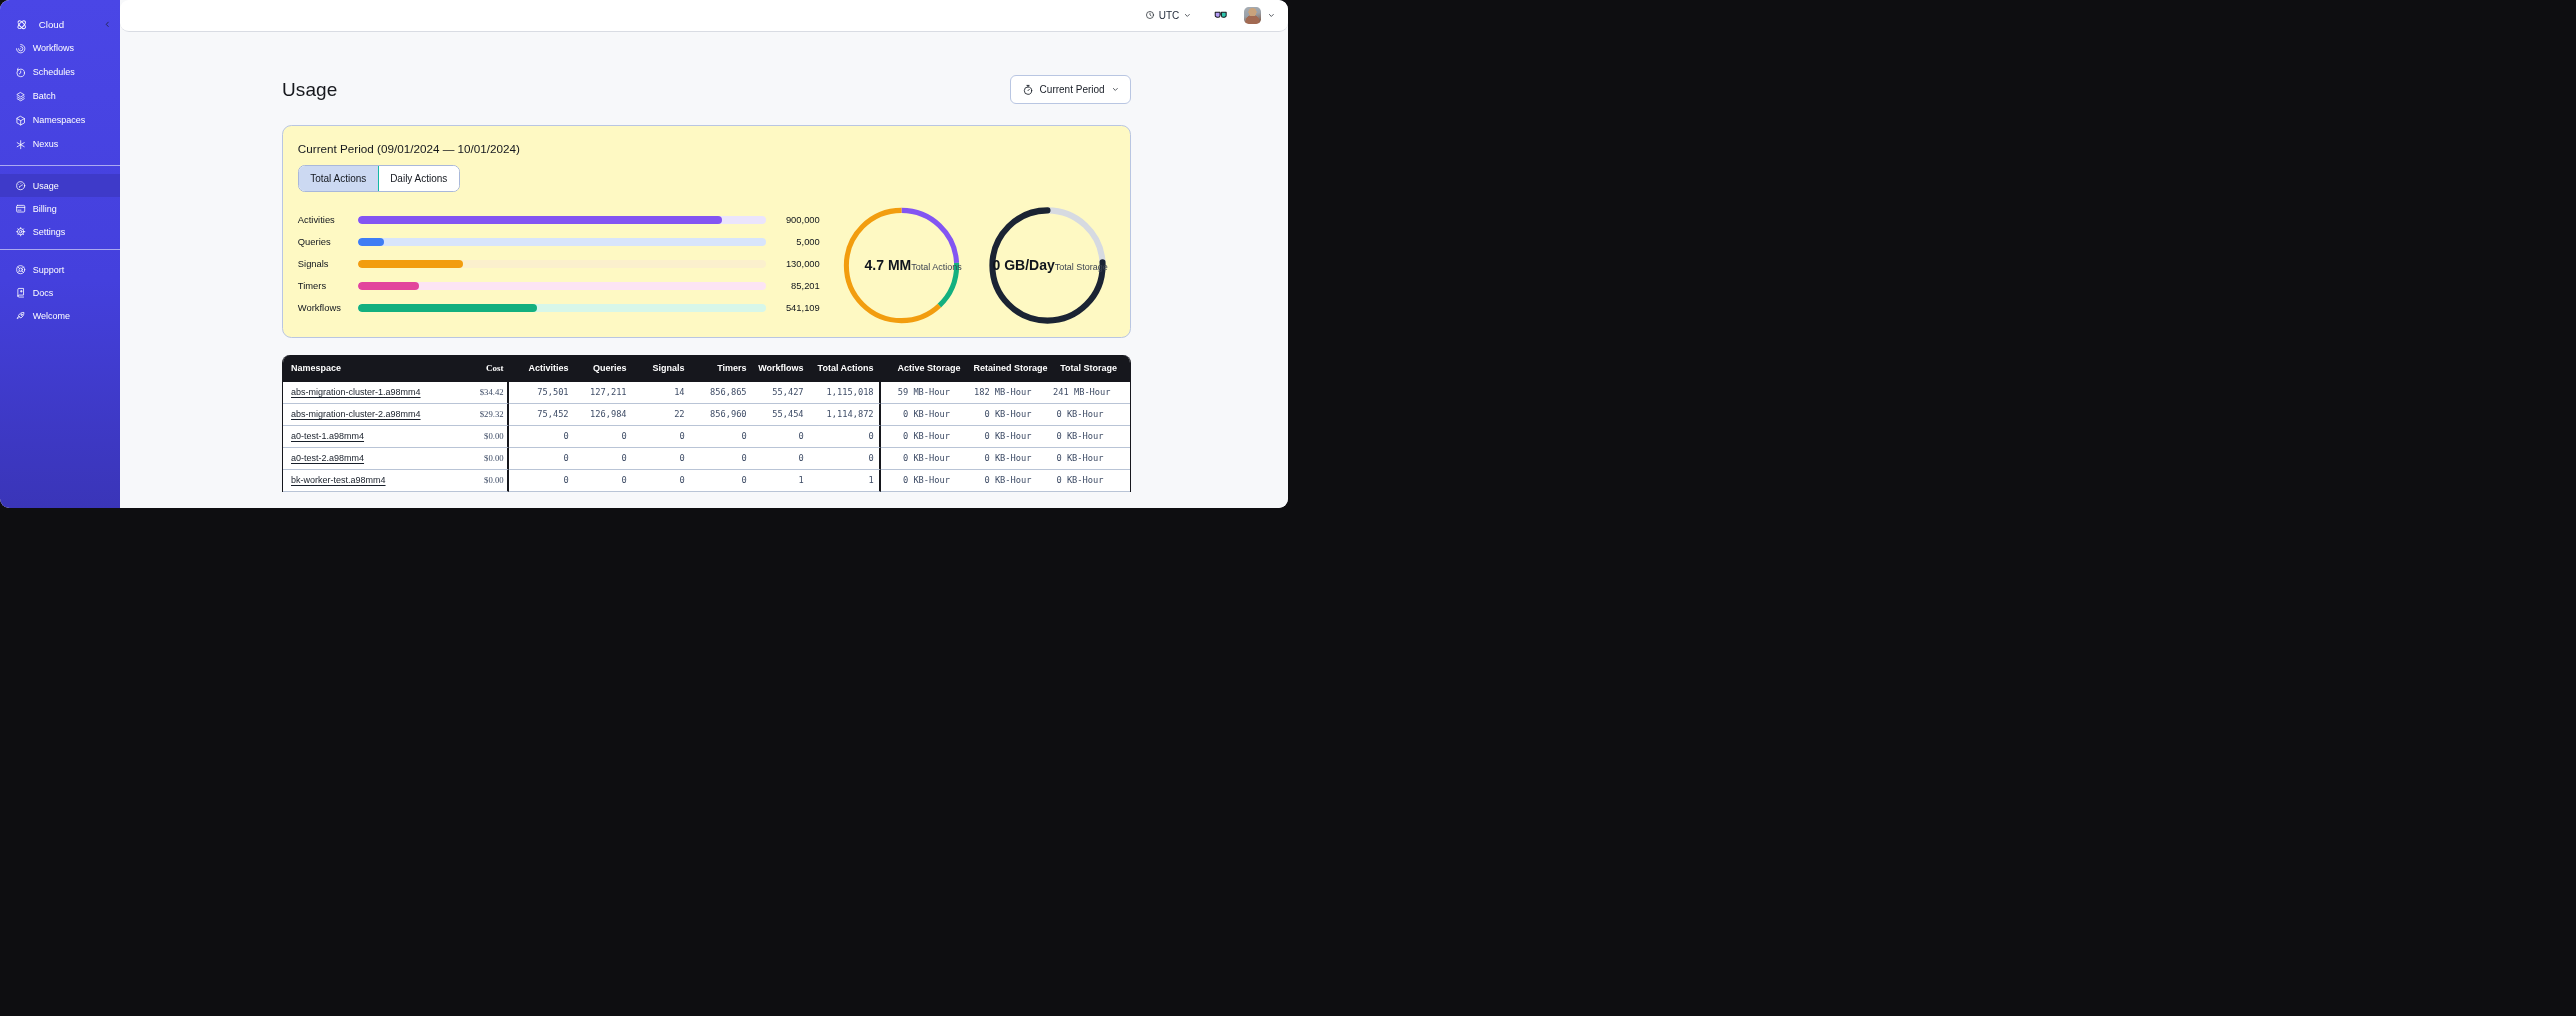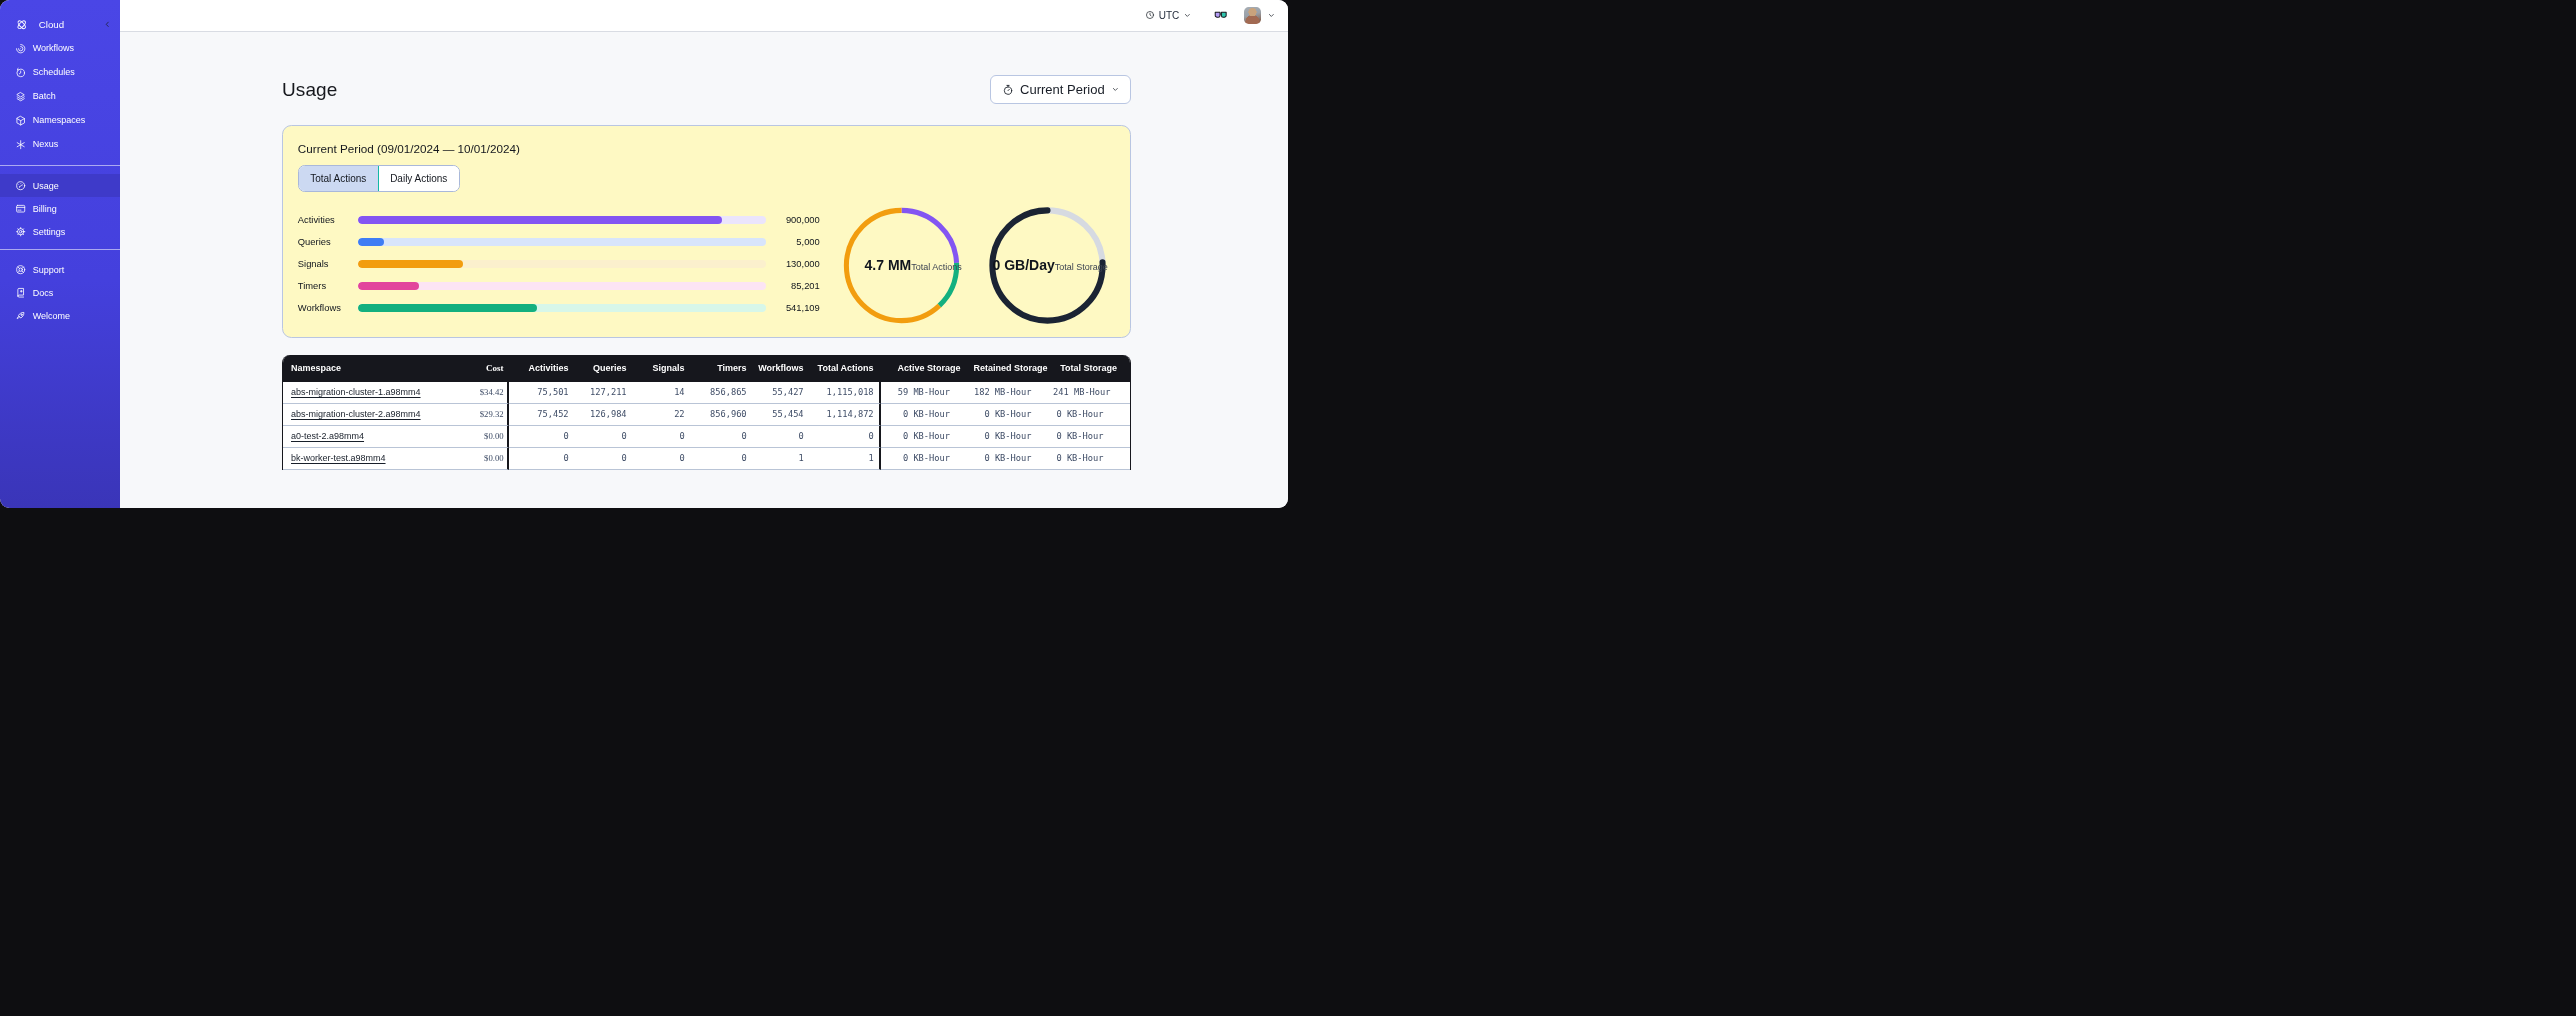--- a/index.html
+++ b/index.html
@@ -17,39 +17,39 @@
   .side-item .lbl{margin-left:6px;}
   .side-item.active{background:#3e3ac9;}
   .side-div{border:none;border-top:0.7px solid rgba(255,255,255,.55);margin:0;}
   .icn{display:inline-flex;width:11.4px;height:11.4px;flex:0 0 11.4px;}
   .icn svg{width:100%;height:100%;stroke:currentColor;fill:none;stroke-width:1.7;stroke-linecap:round;stroke-linejoin:round;}
   .brand .icn{width:13.4px;height:13.4px;flex-basis:13.4px;}
   .collapse{width:9.4px;height:9.4px;margin-left:2.7px;}
 
   
   .topbar{position:absolute;left:120px;right:0;top:0;height:31.5px;background:#fff;
-    border-bottom:0.7px solid #d9dce3;display:flex;align-items:center;justify-content:flex-end;padding-right:12px;box-sizing:border-box;}
+    border-bottom:0.7px solid #d9dce3;display:flex;align-items:center;justify-content:flex-end;padding-right:12px;box-sizing:border-box;border-radius:9px;}
   .tz{display:flex;align-items:center;gap:4px;color:#232c3b;font-size:10px;cursor:pointer;}
   .tz .icn,.chev{color:#1a2028;}
   .chev{display:inline-flex;width:8.7px;height:8.7px;}
   .chev svg{width:100%;height:100%;stroke:currentColor;fill:none;stroke-width:2;stroke-linecap:round;stroke-linejoin:round;}
   .glasses{display:inline-flex;width:16px;height:13.4px;margin-left:22px;cursor:pointer;}
   .avatar{width:17.4px;height:17.4px;border-radius:4.7px;margin-left:14px;cursor:pointer;border:0;
     background:radial-gradient(circle at 50% 30%,#c9a37c 0 27%,rgba(0,0,0,0) 29%),
                radial-gradient(circle at 50% 88%,#a26a52 0 40%,rgba(0,0,0,0) 42%),
                linear-gradient(165deg,#a7adb4 0%,#9aa1a9 45%,#7b4a2d 100%);}
   .user-chev{margin-left:6px;}
 
   
   .main{position:absolute;left:120px;top:32px;right:0;bottom:0;background:#f7f8fa;overflow:hidden;}
   .content{width:849px;margin-left:162px;}
   .header-row{margin-top:43px;height:29.5px;display:flex;align-items:center;justify-content:space-between;}
   .page-title{margin:0;font-size:19px;font-weight:500;color:#16181d;letter-spacing:0.1px;}
   .period-btn{display:flex;align-items:center;gap:6px;height:29px;padding:0 10.7px;background:#fff;
-    border:1px solid #b9c6e2;border-radius:6px;font-size:13px;font-weight:500;color:#181d26;cursor:pointer;
+    border:1px solid #b9c6e2;border-radius:6px;font-size:10px;font-weight:500;color:#181d26;cursor:pointer;
     font-family:inherit;}
   .period-btn .icn{color:#181d26;width:12px;height:12px;flex-basis:12px;}
 
   
   .card{margin-top:20px;background:#fef9c3;border:1px solid #b9c6e2;border-radius:9.4px;
     padding:16px 14.8px;box-sizing:border-box;height:213px;}
   .card-title{margin:0;font-size:11.7px;font-weight:500;color:#15181e;}
   .tabs{display:inline-flex;margin-top:10px;border:1px solid #a9b8da;border-radius:6.7px;overflow:hidden;background:#fff;}
   .tab{height:25px;padding:0 11.4px;display:flex;align-items:center;font-size:10px;color:#14181f;
     background:#fff;border:none;cursor:pointer;font-family:inherit;}
@@ -401,20 +401,33 @@
                 <td class="c3">126,984</td>
                 <td class="c4">22</td>
                 <td class="c5">856,960</td>
                 <td class="c6">55,454</td>
                 <td class="c7 gR">1,114,872</td>
                 <td class="c8">0 KB-Hour</td>
                 <td class="c9">0 KB-Hour</td>
                 <td class="c10">0 KB-Hour</td>
               </tr>
               <tr>
+                <td class="c0"><a href="#">a0-test-1.a98mm4</a></td>
+                <td class="c1 gR">$0.00</td>
+                <td class="c2">0</td>
+                <td class="c3">0</td>
+                <td class="c4">0</td>
+                <td class="c5">0</td>
+                <td class="c6">0</td>
+                <td class="c7 gR">0</td>
+                <td class="c8">0 KB-Hour</td>
+                <td class="c9">0 KB-Hour</td>
+                <td class="c10">0 KB-Hour</td>
+              </tr>
+              <tr>
                 <td class="c0"><a href="#">a0-test-2.a98mm4</a></td>
                 <td class="c1 gR">$0.00</td>
                 <td class="c2">0</td>
                 <td class="c3">0</td>
                 <td class="c4">0</td>
                 <td class="c5">0</td>
                 <td class="c6">0</td>
                 <td class="c7 gR">0</td>
                 <td class="c8">0 KB-Hour</td>
                 <td class="c9">0 KB-Hour</td>

